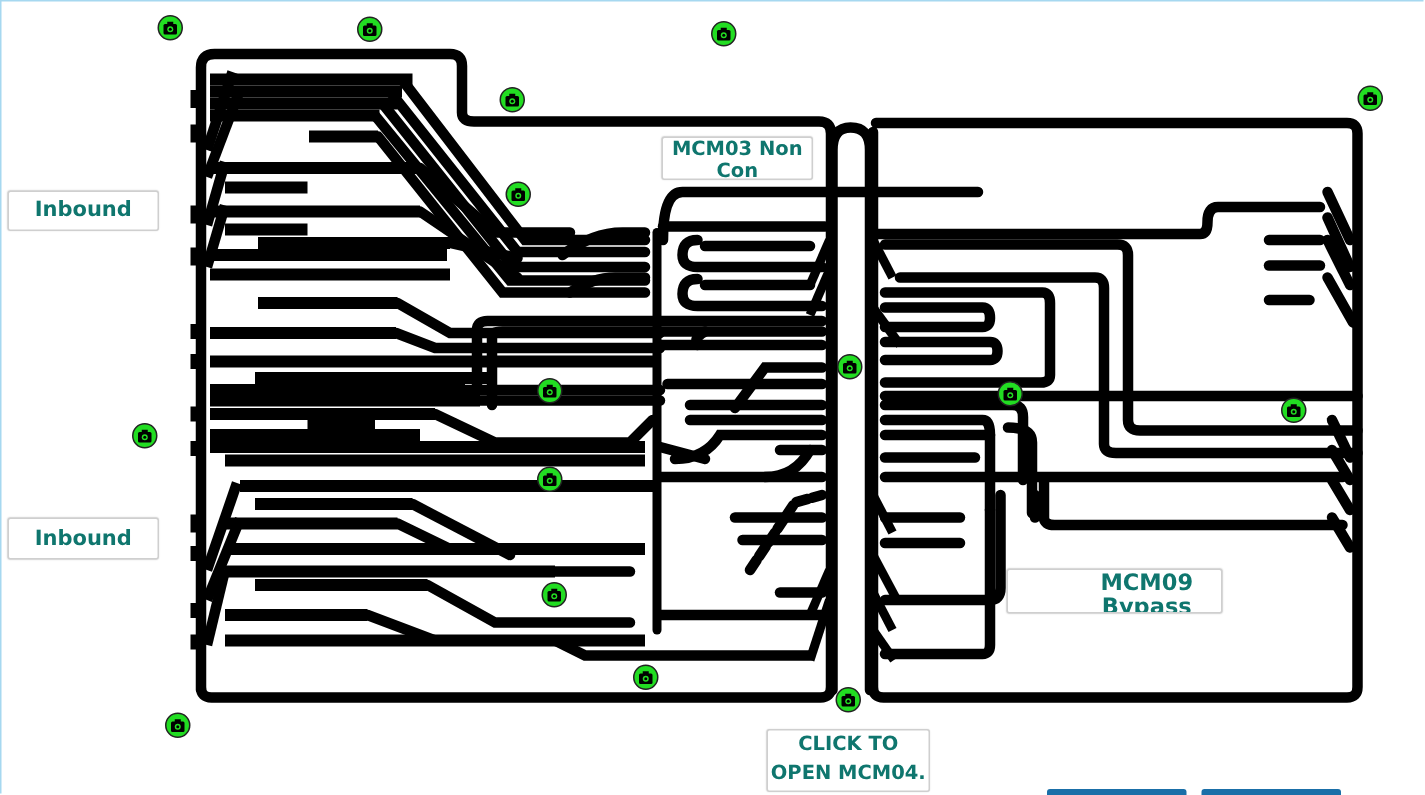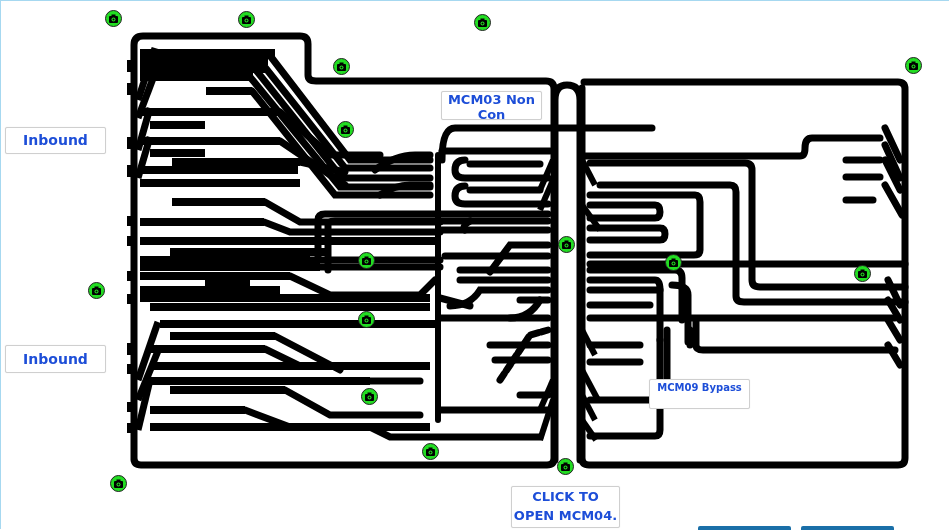--- a/index.html
+++ b/index.html
@@ -1,21 +1,21 @@
 <!DOCTYPE html>
 <html><head>
 <meta charset="utf-8">
 <style>
   html, body { margin:0; padding:0; }
   body { width:950px; height:530px; overflow:hidden; background:#ffffff; position:relative;
          font-family:"DejaVu Sans", sans-serif; }
   .frame { position:absolute; left:0; top:0; width:948px; height:528px; border:1px solid #a6d8f0; border-right:none; border-bottom:none; }
   svg.map { position:absolute; left:0; top:0; }
   .label-btn { position:absolute; background:#fff; border:1px solid #cfcfcf; border-radius:2px;
-               box-shadow:0 0 1px rgba(0,0,0,0.15); font-weight:bold; color:#1d4ed8; text-align:center;
+               box-shadow:0 0 1px rgba(0,0,0,0.15); font-weight:bold; color:#0f766e; text-align:center;
                overflow:hidden; font-size:14px; line-height:19px; cursor:pointer; }
   .cam { position:absolute; width:17px; height:17px; border-radius:50%; background:#22dd22;
          border:1px solid #222; box-sizing:border-box; cursor:pointer; }
   .cam svg { position:absolute; left:2px; top:2px; }
   .blue-btn { position:absolute; height:10px; background:#1a6fa8; border-radius:2px 2px 0 0; cursor:pointer; }
 </style>
 </head>
 <body>
 
 <div class="frame"></div>
@@ -181,21 +181,21 @@
     <path d="M582,330 L595,355"></path>
       <path d="M582,370 L598,400"></path>
     <path d="M582,395 L595,420"></path>
       <path d="M582,420 L596,440"></path>
   </g>
 </svg>
 
 <div class="label-btn" style="left:5px;top:127px;width:99px;height:25px;line-height:25px;">Inbound</div>
 <div class="label-btn" style="left:5px;top:345px;width:99px;height:26px;line-height:26px;">Inbound</div>
 <div class="label-btn" style="left:441px;top:91px;width:99px;height:27px;font-size:13px;line-height:15px;padding-top:0;">MCM03 Non Con</div>
-<div class="label-btn" style="left:649px;top:379px;width:99px;height:28px;font-size:10px;line-height:16px;">MCM09 Bypass</div>
+<div class="label-btn" style="left:671px;top:379px;width:99px;height:28px;font-size:15px;line-height:16px;padding-left:43px;">MCM09 Bypass</div>
 <div class="label-btn" style="left:511px;top:492px;width:107px;height:40px;font-size:13px;line-height:19px;margin-top:-6px;">CLICK TO OPEN MCM04. MCM05</div>
 
 <div class="blue-btn" style="left:698px;top:526px;width:93px;"></div>
 <div class="blue-btn" style="left:801px;top:526px;width:93px;"></div>
 
 <div id="cams">
     <div class="cam" style="left: 105px; top: 10px;">
       <svg width="11" height="11" viewBox="0 0 11 11">
         <rect x="1" y="3" width="9" height="7" rx="1" fill="#000"></rect>
         <rect x="3.5" y="1.5" width="4" height="2" fill="#000"></rect>

